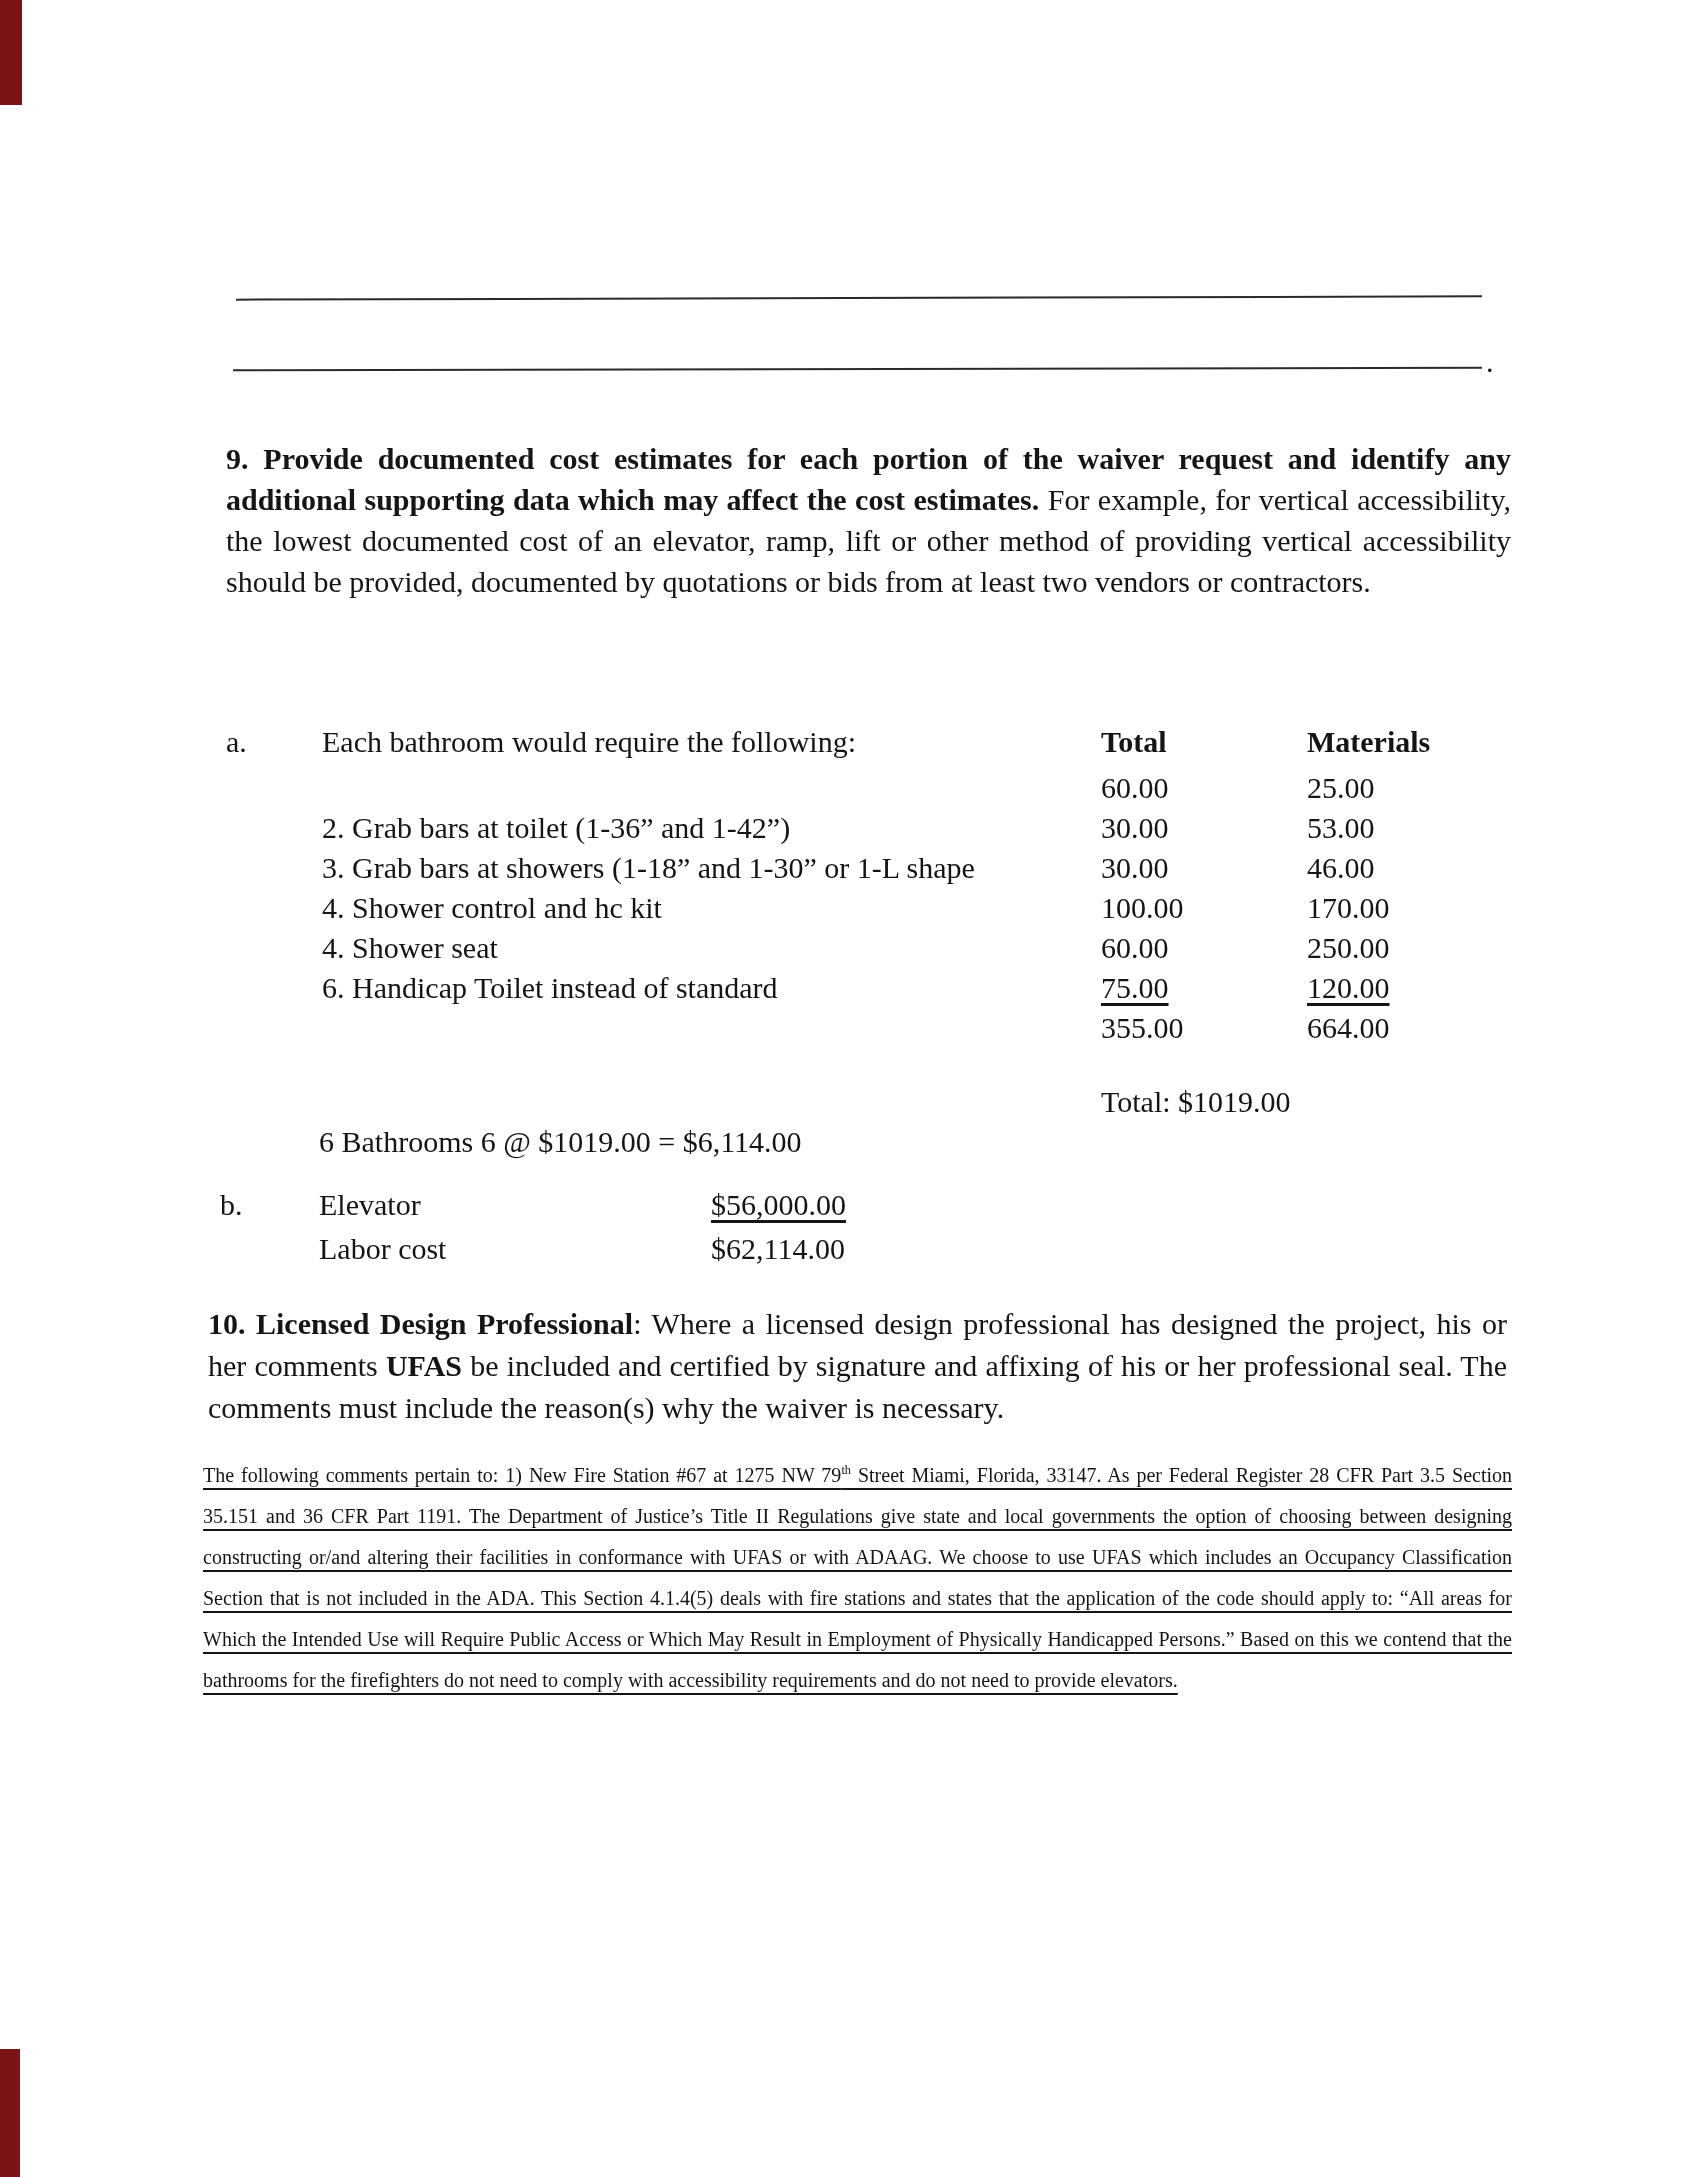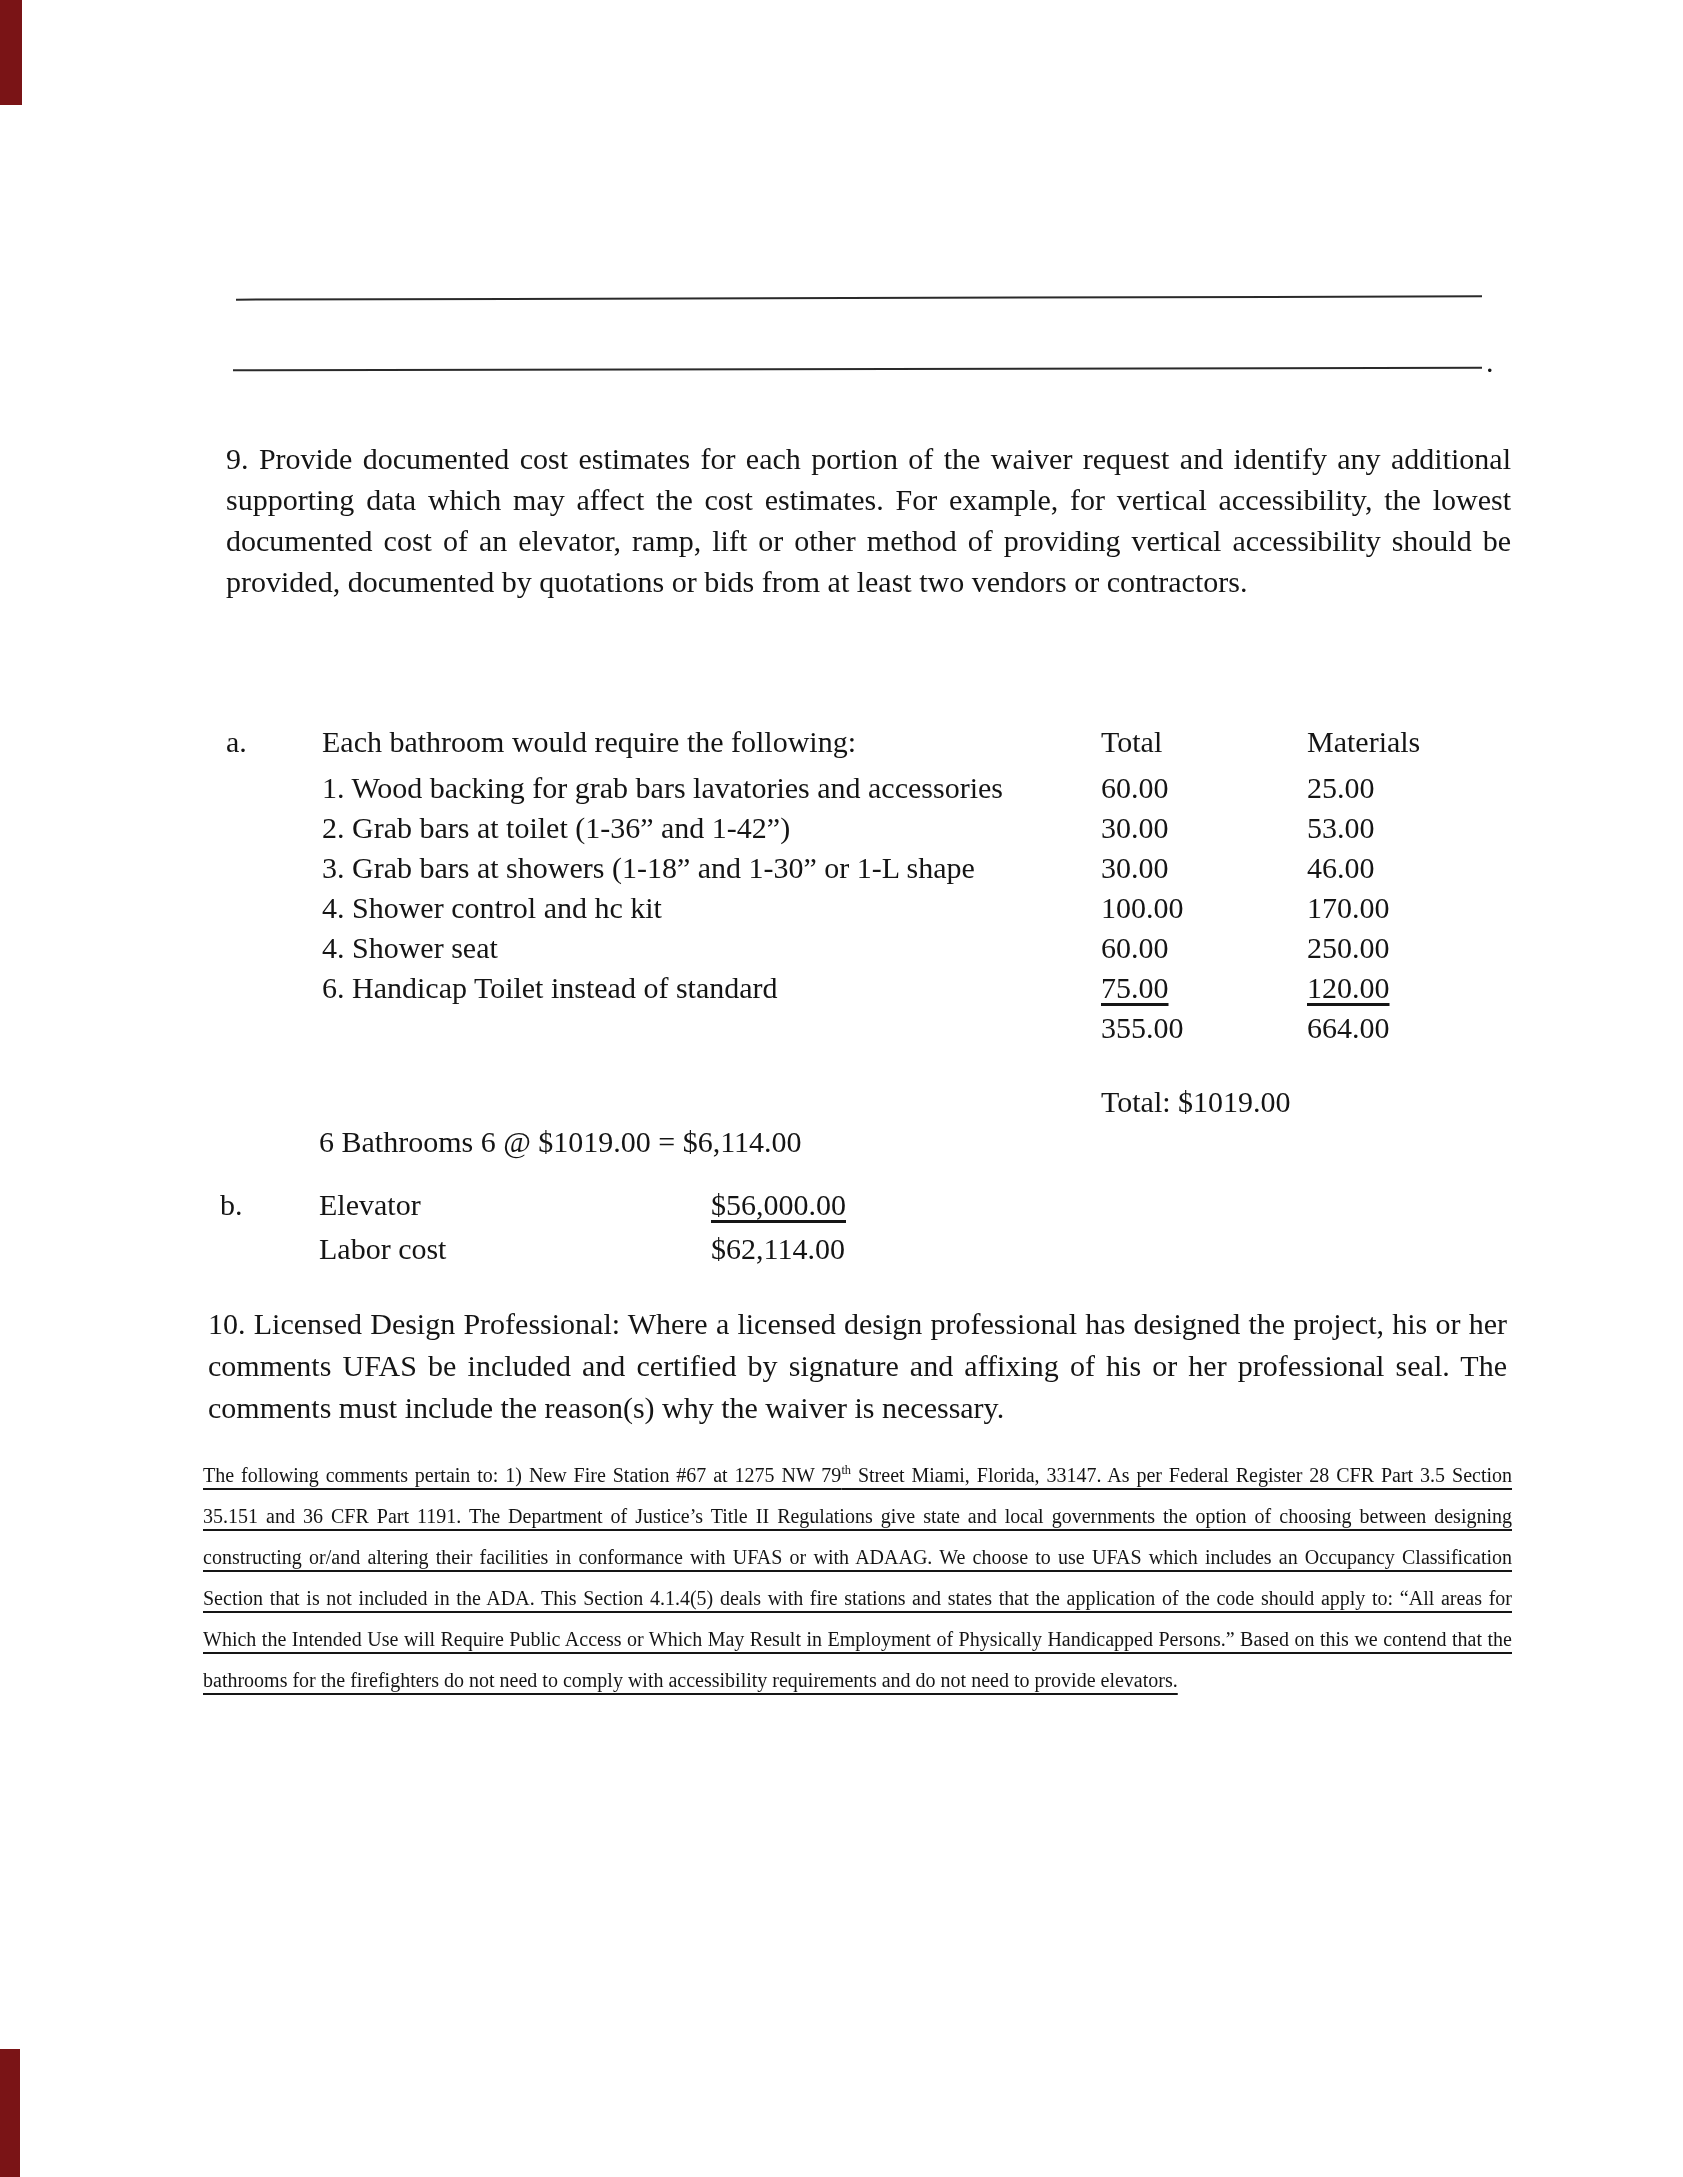--- a/index.html
+++ b/index.html
@@ -24,21 +24,21 @@
 
   .rule { position: absolute; border-top: 2.5px solid #2a2a2a; height: 0; }
   .rule1 { left: 236px; top: 297px; width: 1246px; transform: rotate(-0.15deg); }
   .rule2 { left: 233px; top: 368px; width: 1249px; transform: rotate(-0.12deg); }
   .rule2-period { position: absolute; left: 1486px; top: 345px; font-size: 30px; }
 
   .sec9 {
     position: absolute; left: 226px; top: 438px; width: 1285px;
     font-size: 30px; line-height: 41px; text-align: justify;
   }
-  .b { font-weight: normal; }
+  .b { font-weight: bold; }
 
   .cost { position: absolute; left: 226px; top: 725px; width: 1317px; font-size: 30px; }
   .cost-head { position: relative; height: 46px; }
   .cost-row { position: relative; height: 40px; white-space: nowrap; }
   .pos { position: absolute; top: 0; }
   .p-item { left: 0; }
   .p-desc { left: 96px; }
   .p-labor { left: 875px; }
   .p-mat { left: 1081px; }
   .u { text-decoration: underline; text-underline-offset: 5px; }
@@ -82,21 +82,20 @@
 
   <div class="cost">
     <div class="cost-head">
       <span class="pos p-item">a.</span>
       <span class="pos p-desc">Each bathroom would require the following:</span>
       <span class="pos p-labor b">Total</span>
       <span class="pos p-mat b">Materials</span>
     </div>
 
     <div class="cost-row">
-      <span class="pos p-desc">1. Wood backing for grab bars lavatories and accessories</span>
       <span class="pos p-labor">60.00</span>
       <span class="pos p-mat">25.00</span>
     </div>
     <div class="cost-row">
       <span class="pos p-desc">2. Grab bars at toilet (1-36” and 1-42”)</span>
       <span class="pos p-labor">30.00</span>
       <span class="pos p-mat">53.00</span>
     </div>
     <div class="cost-row">
       <span class="pos p-desc">3. Grab bars at showers (1-18” and 1-30” or 1-L shape</span>

